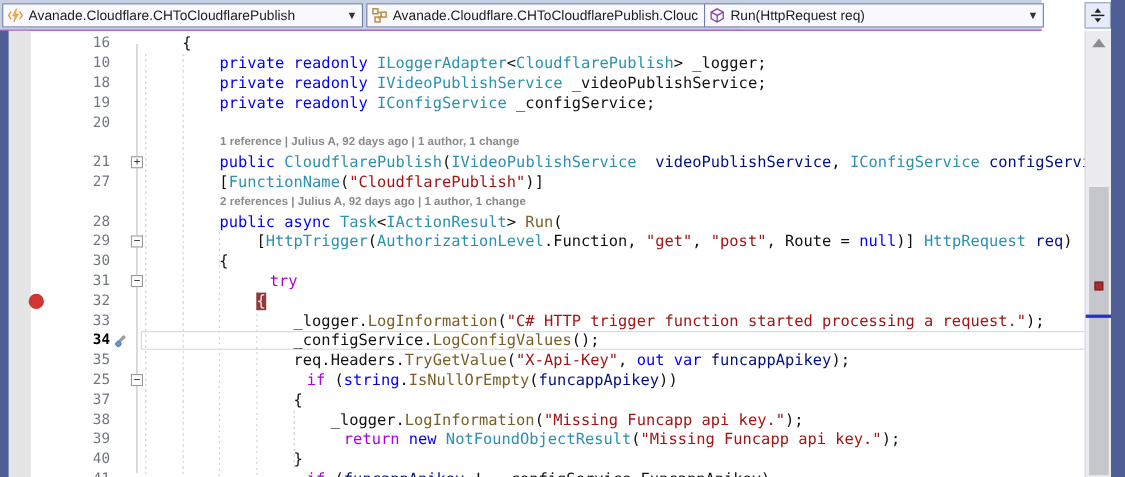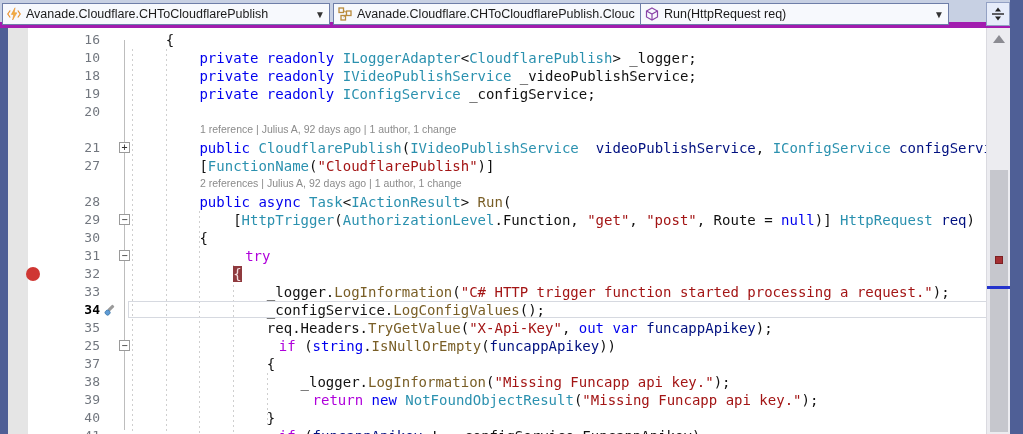--- a/index.html
+++ b/index.html
@@ -1,22 +1,22 @@
 <!DOCTYPE html>
 <html style="--kw: #0000ee; --ctrl: #af00db; --typ: #2b91af; --mth: #795e26; --str: #a31515; --vr: #001080; --def: #111111; --bpbg: #8f3a3e;"><head>
 <meta charset="utf-8">
 <style>
   * { margin:0; padding:0; box-sizing:border-box; }
   html,body { width:1023px; height:434px; overflow:hidden; background:#fff;
               font-family:"Liberation Sans", sans-serif; }
   #app { position:relative; width:1023px; height:434px; }
 
   
-  .navbar { position:absolute; left:0; top:0; width:1023px; height:28px;
-            background:#c7d0e3; border-bottom:6px solid #a21caf;text-decoration:underline; }
+  .navbar { position:absolute; left:0; top:0; width:947px; height:28px;
+            background:#c7d0e3; border-bottom:1px solid #a21caf;text-decoration:underline; }
   .dd { position:absolute; top:3px; height:22px; background:#f7f9fd;
         border:1px solid #6e7ea8; display:flex; align-items:center;
         padding:0 4px; overflow:hidden; white-space:nowrap; }
   .dd .lbl { font-size:12.5px; color:#1b1b1b; margin-left:5px; flex:1 1 auto;
              overflow:hidden; }
   .dd .arr { font-size:10px; color:#333; margin-left:4px; flex:0 0 auto; }
   .dd1 { left:2px;  width:328px; }
   .dd2 { left:333px; width:339px; }
   .dd3 { left:640px; width:309px; }
   .splitbtn { position:absolute; left:986px; top:2px; width:24px; height:24px;
@@ -51,21 +51,21 @@
             border:1px solid #d6d9e0; background:transparent; }
   .bpdot { position:absolute; left:10px; top:2px; width:14px; height:14px;
            border-radius:50%; background:#cf3733; }
   .foldbox { position:absolute; left:103px; top:3px; width:11px; height:11px;
              background:#fff; border:1px solid #9a9a9a; font-size:10px; line-height:9px;
              text-align:center; color:#333; font-family:"DejaVu Sans Mono", monospace; }
   .qfix { position:absolute; left:87px; top:2px; width:14px; height:14px; }
   .codeline { position:absolute; left:116px; top:0; height:18px;
               font-family:"DejaVu Sans Mono", monospace; font-size:14px; line-height:18px;
               white-space:pre; }
-  .lens { position:absolute; left:184px; top:2px; font-size:10.5px; color:#8b8b8b; white-space:pre; }
+  .lens { position:absolute; left:184px; top:2px; font-size:10.5px; color:#8b8b8b; white-space:pre;font-weight:bold; }
 
   
   .tok-k { color:var(--kw); }  .tok-c { color:var(--ctrl);margin-left:12px; }
   .tok-t { color:var(--typ); } .tok-m { color:var(--mth); }
   .tok-s { color:var(--str); } .tok-v { color:var(--vr); }
   .tok-d { color:var(--def); }
   .tok-bp { background:var(--bpbg); color:#f3dfe0; }
 
   
   .foldline { position:absolute; left:108px; width:1px; background:#bdbdbd; }

